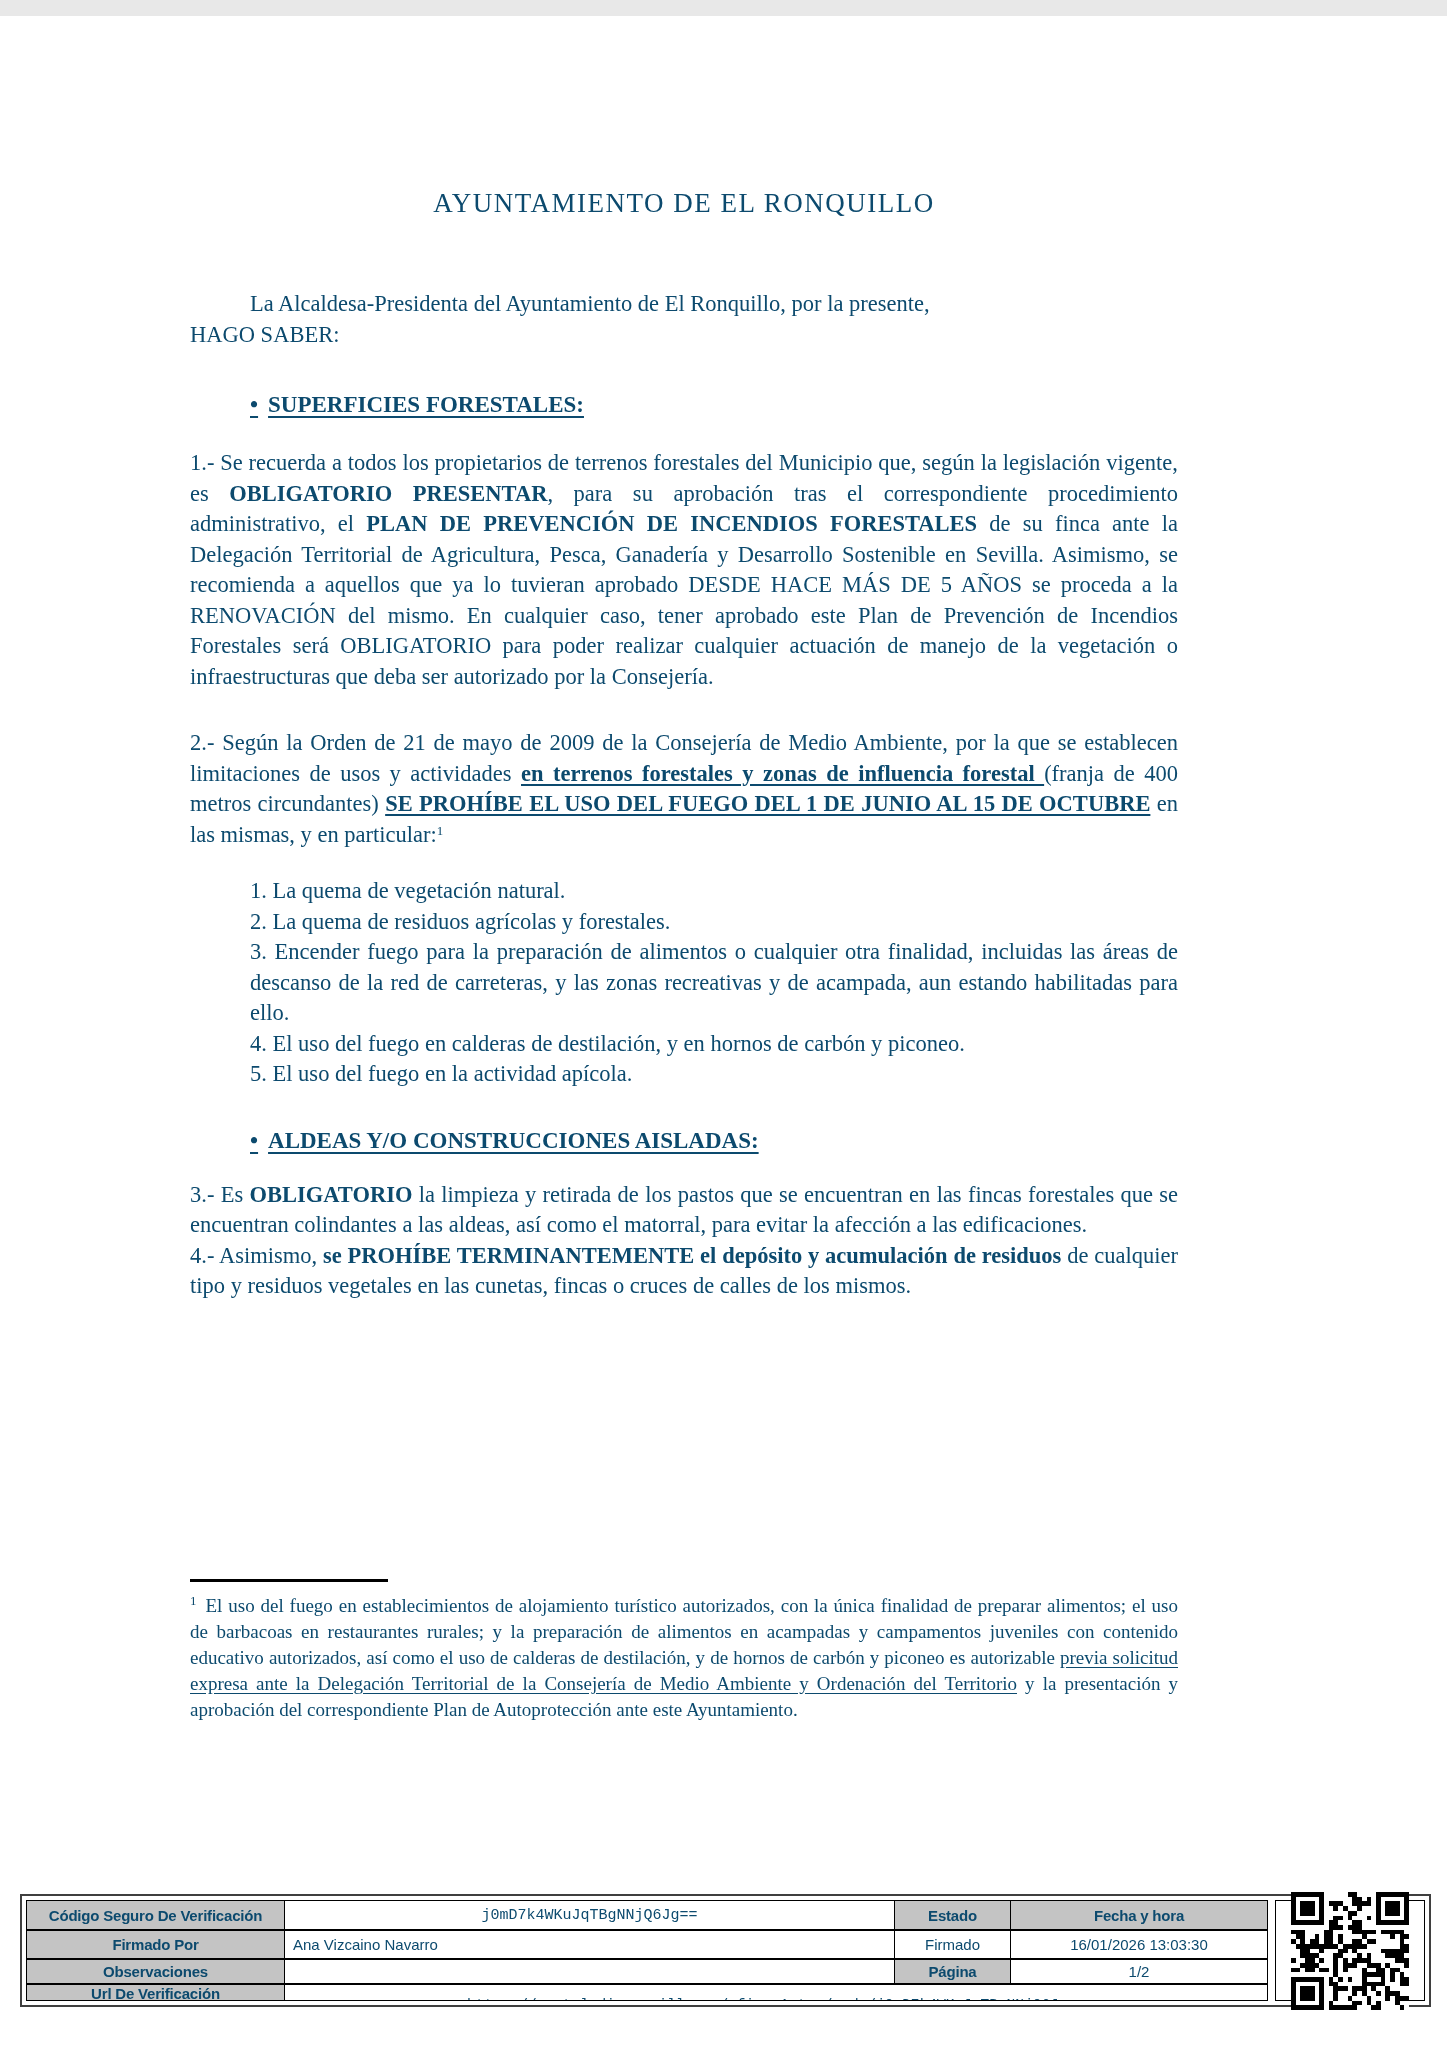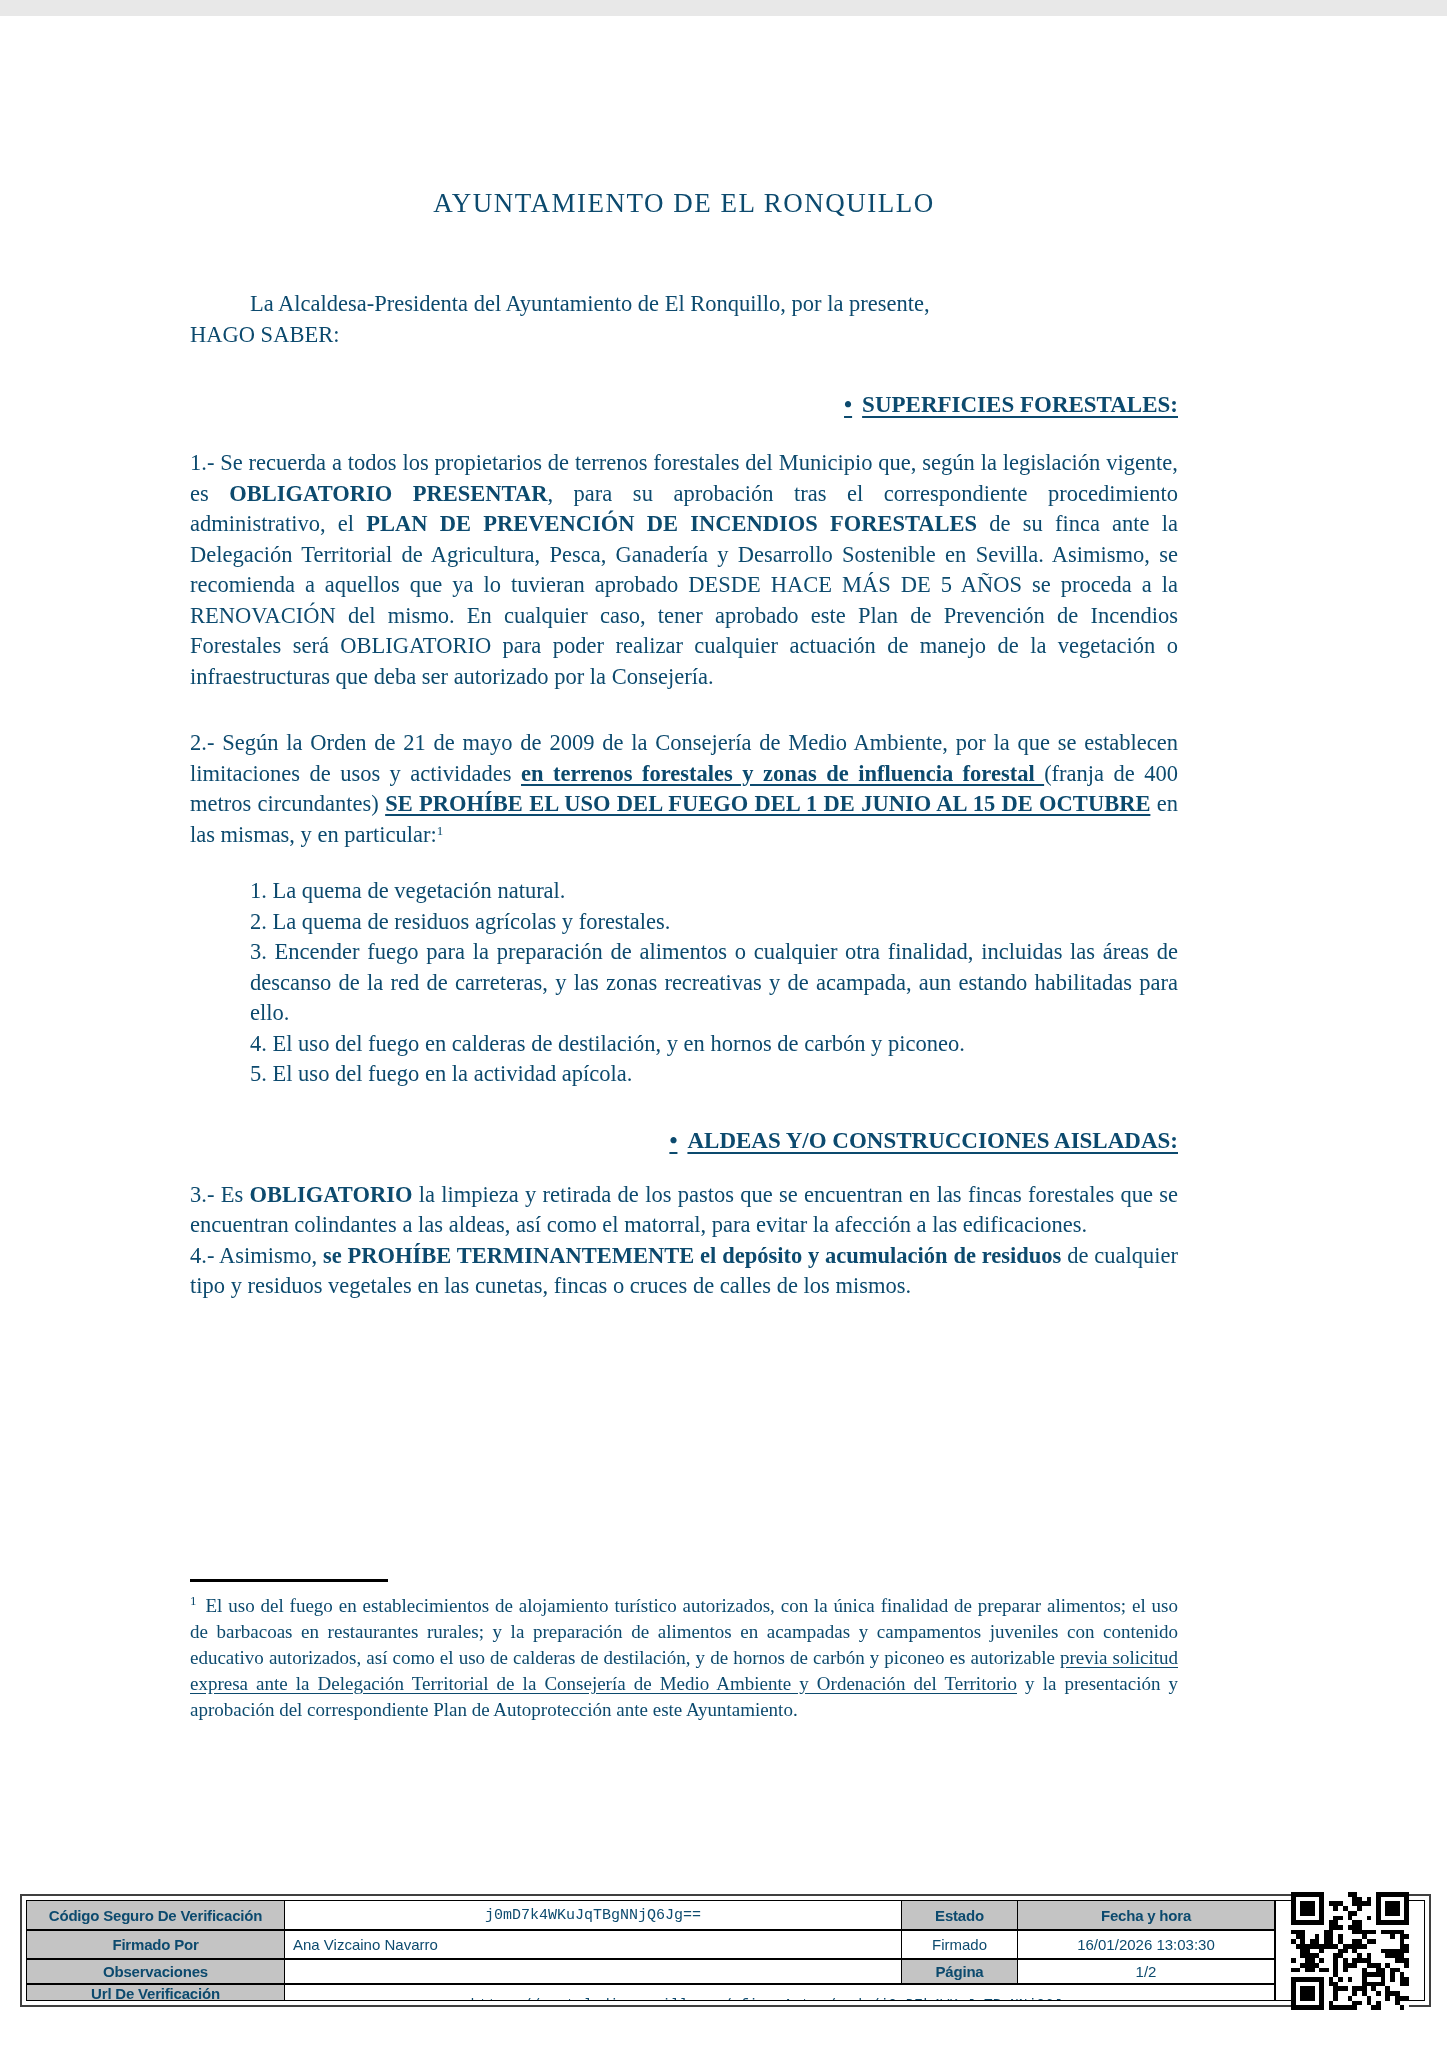--- a/index.html
+++ b/index.html
@@ -4,37 +4,37 @@
 <style>
   html,body{margin:0;padding:0;background:#e8e8e8;}
   .page{position:relative;width:1447px;height:2048px;background:#ffffff;margin:16px auto;
         font-family:"Liberation Serif",serif;color:#0c4a6e;overflow:hidden;}
   .content{padding:172px 269px 0 190px;}
   .org{text-align:center;font-size:27px;letter-spacing:1.5px;white-space:nowrap;}
   .doc-title{text-align:center;font-size:44px;font-weight:bold;letter-spacing:2px;margin-top:26px;}
   p{margin:0;}
   .intro{margin-top:70px;font-size:22.5px;line-height:30.5px;text-align:justify;text-indent:60px;}
   .sec-heading{margin-top:42px;margin-left:60px;font-size:23px;font-weight:bold;
-               text-decoration:underline;text-underline-offset:4px;text-align:right;}
+               text-decoration:underline;text-underline-offset:4px;}
   .sec-heading .bullet{margin-right:10px;}
   .para{font-size:22.5px;line-height:30.5px;text-align:justify;}
   .mt30{margin-top:30px;}
   .mt36{margin-top:36px;}
   .mt26{margin-top:26px;}
   .b{font-weight:bold;}
   .u{text-decoration:underline;text-underline-offset:3px;}
   sup{font-size:13px;line-height:0;vertical-align:7px;}
   .plist{margin-top:26px;margin-left:60px;font-size:22.5px;line-height:30.5px;text-align:justify;}
   .h2m{margin-top:38px;}
   .fnb{position:absolute;left:190px;width:988px;top:1563px;}
   .fn-rule{width:198px;height:3px;background:#000;}
   .fn-text{margin-top:11px;font-size:19px;line-height:26px;text-align:justify;}
   .fn-ref{margin-right:9px;font-size:13px;vertical-align:7px;}
   .footer{position:absolute;left:20px;top:1878px;width:1411px;height:113px;box-sizing:border-box;
-          border:2px solid #3f3f3f;padding:4px;display:flex;gap:0;background:#fff;
+          border:2px solid #3f3f3f;padding:4px;display:flex;gap:7px;background:#fff;
           font-family:"Liberation Sans",sans-serif;}
   .sig-grid{flex:1;display:grid;grid-template-columns:258px 1fr 116px 256px;
             grid-template-rows:30px 29px 25px 1fr;border:1px solid #000;box-sizing:border-box;}
   .cell{border-right:1px solid #000;border-bottom:2px solid #000;box-sizing:border-box;
         display:flex;align-items:center;justify-content:center;font-size:15px;overflow:hidden;}
   .lab{background:#c4c4c4;font-weight:bold;letter-spacing:-0.2px;}
   .val{background:#fff;}
   .left{justify-content:flex-start;padding-left:8px;}
   .mono{font-family:"Liberation Mono","DejaVu Sans Mono",monospace;font-size:15px;}
   .url{grid-column:2/5;font-size:14.5px;align-items:flex-start;padding-top:12px;}

